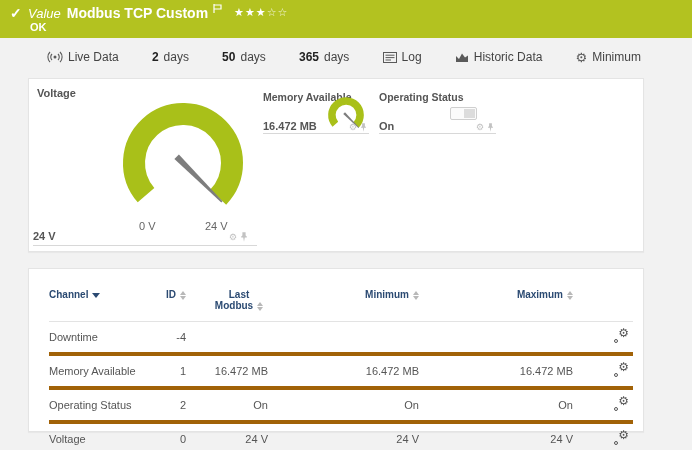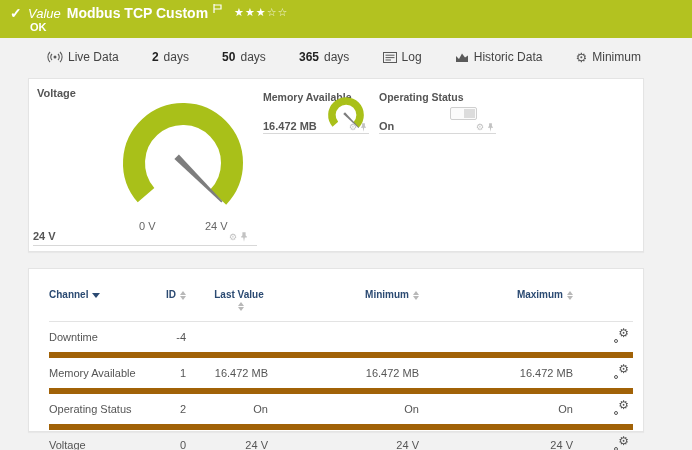--- a/index.html
+++ b/index.html
@@ -68,21 +68,21 @@
 
   
   table { position:absolute; left:20px; top:12px; width:584px; border-collapse:collapse;
           table-layout:fixed; font-size:11px; color:#444; }
   col.c-channel{width:100px;} col.c-id{width:37px;} col.c-last{width:82px;}
   col.c-min{width:151px;} col.c-max{width:154px;} col.c-act{width:60px;}
   th { color:#2b4a72; font-size:10px; font-weight:bold; text-align:right;
        vertical-align:top; padding:8px 0 10px; }
   th.left { text-align:left; }
   thead tr { border-bottom:1px solid #e3e3e3; }
-  td { text-align:right; padding:7px 0; border-bottom:6px solid #a16207; color:#555; }
+  td { text-align:right; padding:7px 0; border-bottom:4px solid #a16207; color:#555; }
   td.left { text-align:left; }
   td.act, th.act { text-align:right; padding-right:4px; }
   .hdr-last { display:inline-block; width:58px; text-align:center; }
 
   .sort-desc { display:inline-block; width:0; height:0; margin-left:4px;
                border-left:4px solid transparent; border-right:4px solid transparent;
                border-top:5px solid #2b4a72; vertical-align:middle; }
   .sort-both { display:inline-flex; flex-direction:column; gap:1px; margin-left:4px; vertical-align:middle; }
   .sort-both i { display:block; width:0; height:0; border-left:3px solid transparent; border-right:3px solid transparent; }
   .sort-both .up { border-bottom:4px solid #b8b8b8; }
@@ -219,21 +219,21 @@
         <col class="c-max">
         <col class="c-act">
     </colgroup>
     <thead>
       <tr>
         <th class="left"><span>Channel</span><span class="sort-desc"></span></th>
         <th><span>ID</span><span class="sort-both">
               <i class="up"></i>
               <i class="dn"></i>
             </span></th>
-        <th><span class="hdr-last"><span>Last Value</span><span class="sort-both">
+        <th><span class="hdr-last"><span>Last Modbus</span><span class="sort-both">
                 <i class="up"></i>
                 <i class="dn"></i>
               </span></span></th>
         <th><span>Minimum</span><span class="sort-both">
               <i class="up"></i>
               <i class="dn"></i>
             </span></th>
         <th><span>Maximum</span><span class="sort-both">
               <i class="up"></i>
               <i class="dn"></i>

